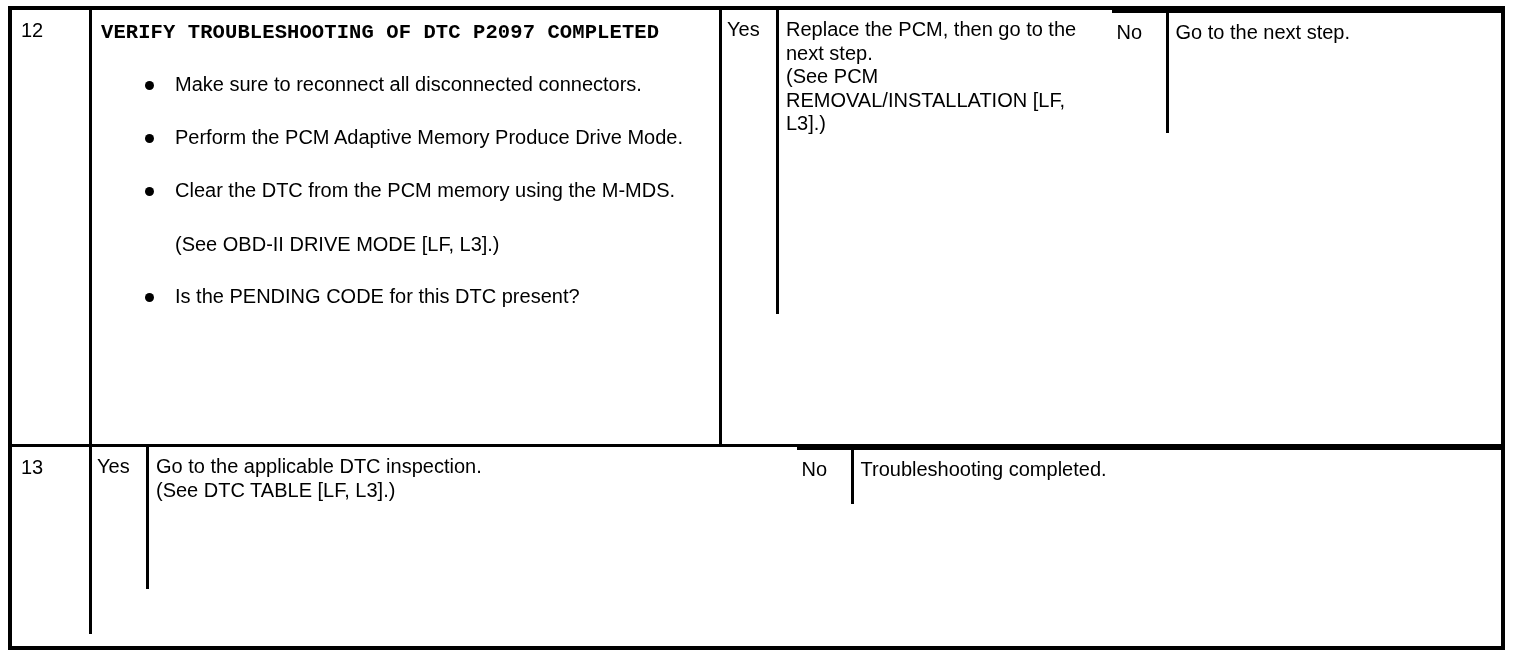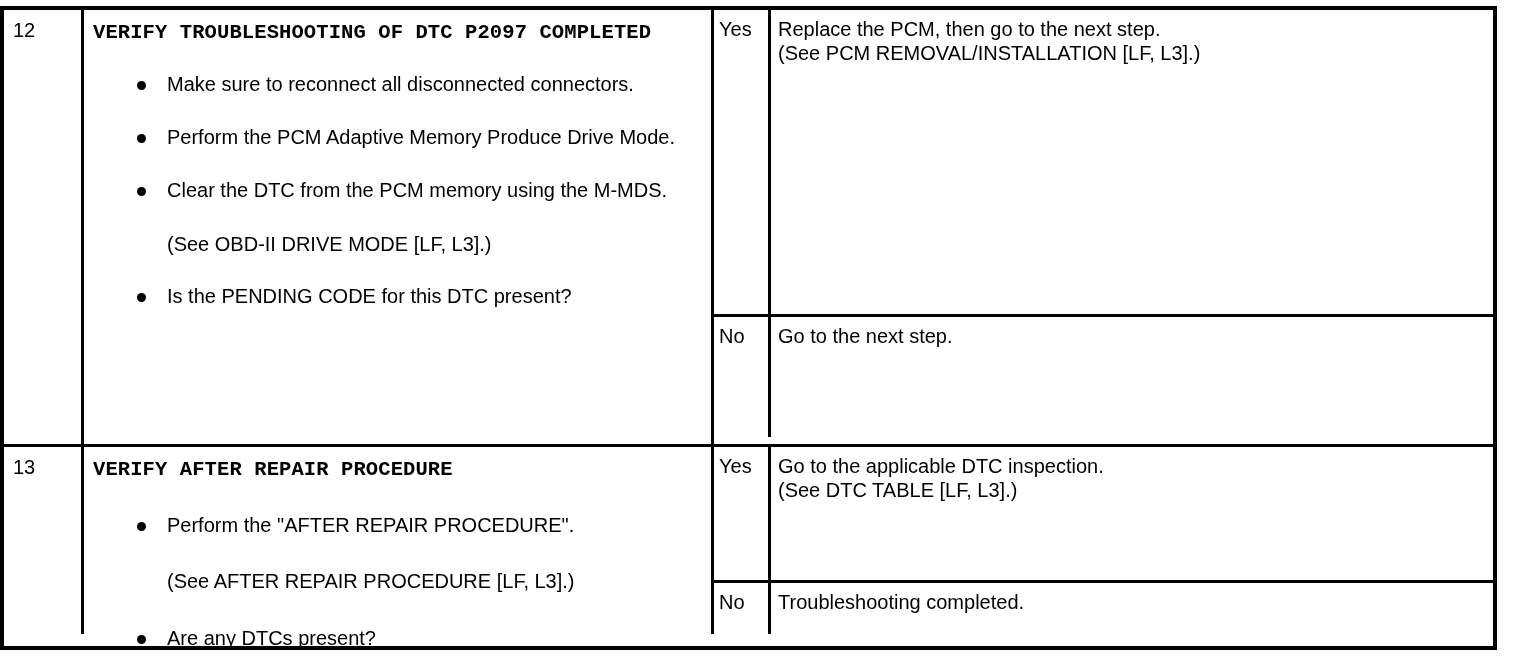--- a/index.html
+++ b/index.html
@@ -14,21 +14,21 @@
   .page {
     position: relative;
     width: 1520px;
     height: 658px;
     background: #ffffff;
     overflow: hidden;
   }
   
   .dtc-table {
     position: absolute;
-    left: 0;
+    left: 8px;
     top: 6px;
     width: 1497px;
     height: 644px;
     border: 4px solid #000;
     box-sizing: border-box;
     background: #fff;
   }
   .trow {
     display: flex;
     box-sizing: border-box;
@@ -50,21 +50,21 @@
     width: 630px;
     box-sizing: border-box;
     border-left: 3px solid #000;
     padding: 8px 10px 0 9px;
   }
   .c-results {
     flex: 1 1 auto;
     box-sizing: border-box;
     border-left: 3px solid #000;
     display: flex;
-    flex-direction: column;
+    flex-direction: row;
   }
   .res-block {
     display: flex;
     box-sizing: border-box;
     width: 100%;
   }
   .res-block + .res-block { border-top: 3px solid #000; }
 
   .row-12 .res-yes { height: 304px; }
   .row-12 .res-no  { height: 123px; }
@@ -168,28 +168,20 @@
         </div>
       </div>
     </div>
 
     <div class="trow row-13">
 
       <div class="c-step">
         <span>13</span>
       </div>
 
-      <div class="c-action">
-        <div class="act-title">VERIFY AFTER REPAIR PROCEDURE</div>
-        <ul class="bullets">
-          <li class="bullet-item">Perform the "AFTER REPAIR PROCEDURE".</li>
-          <li class="note-item">(See AFTER REPAIR PROCEDURE [LF, L3].)</li>
-          <li class="bullet-item">Are any DTCs present?</li>
-        </ul>
-      </div>
 
       <div class="c-results">
         <div class="res-block res-yes">
           <div class="r-label">Yes</div>
           <div class="r-text">
             <div>Go to the applicable DTC inspection.</div>
             <div class="see-line">(See DTC TABLE [LF, L3].)</div>
           </div>
         </div>
         <div class="res-block res-no">

